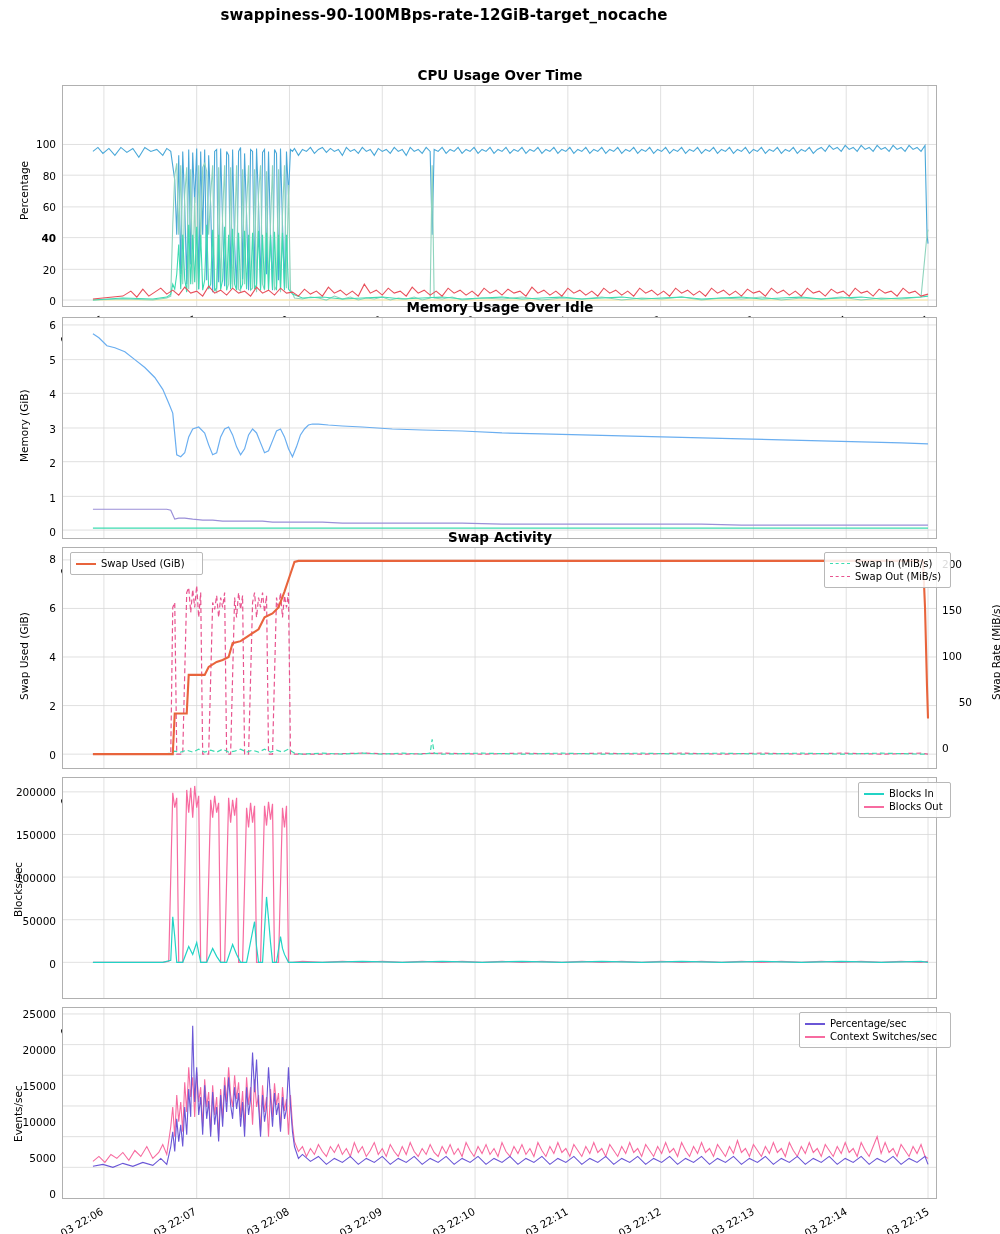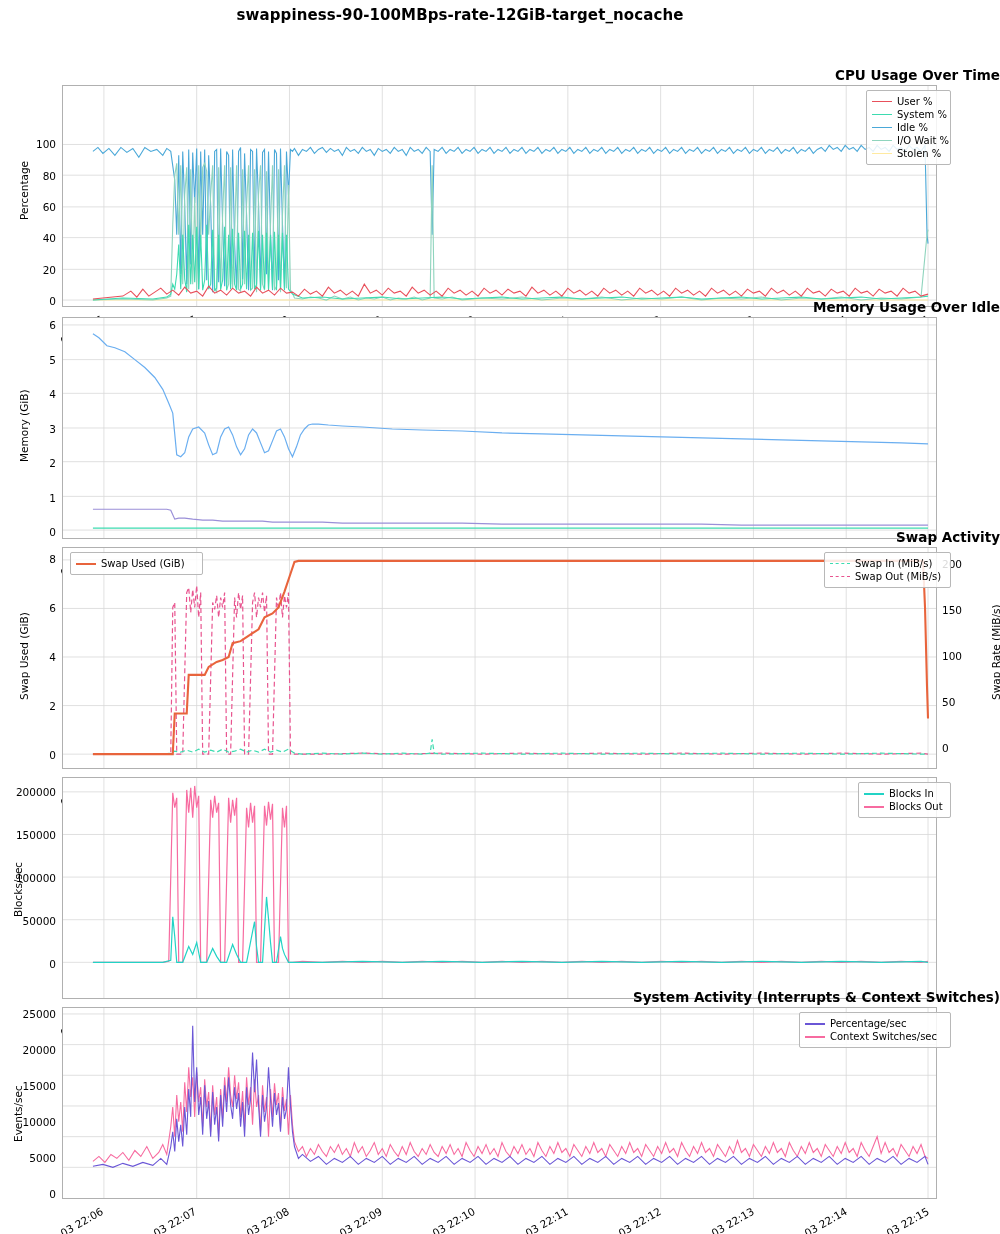--- a/index.html
+++ b/index.html
@@ -5,25 +5,25 @@
   html,body{margin:0;padding:0;}
   body{
     width:1000px;height:1234px;background:#ffffff;
     font-family:"DejaVu Sans",sans-serif;
     color:#000;
     position:relative;
     overflow:hidden;
   }
   .suptitle{
     position:absolute;top:6px;left:0;width:888px;text-align:center;
-    font-size:15px;font-weight:bold;letter-spacing:0.1px;padding-left:16px;
+    font-size:15px;font-weight:bold;letter-spacing:0.1px;
   }
   .panel{position:absolute;left:0;width:1000px;}
   .ptitle{
-    position:absolute;left:0;width:1000px;text-align:right;
+    position:absolute;left:0;width:1000px;text-align:center;
     font-size:13.5px;font-weight:bold;
   }
   .plotbox{
     position:absolute;
     border:1px solid #b0b0b0;
     background:#ffffff;
     box-sizing:border-box;
     overflow:hidden;
   }
   .plotbox svg{display:block;width:100%;height:100%;}
@@ -64,21 +64,21 @@
 <div class="suptitle">swappiness-90-100MBps-rate-12GiB-target_nocache</div>
 
 <div class="panel" style="top:60px;height:230px;">
   <div class="ptitle" style="top:7px;">CPU Usage Over Time</div>
 
   <div class="ylabel" style="left:18px;top:160px;">Percentage</div>
 
   <div class="ytick" style="left:20px;top:78px;width:36px;">100</div>
   <div class="ytick" style="left:20px;top:110px;width:36px;">80</div>
   <div class="ytick" style="left:20px;top:141px;width:36px;">60</div>
-  <div class="ytick" style="left:20px;top:172px;width:36px;">40</div>
+  <div class="ytick" style="left:20px;top:172px;width:36px;font-weight:bold;">40</div>
   <div class="ytick" style="left:20px;top:204px;width:36px;">20</div>
   <div class="ytick" style="left:20px;top:235px;width:36px;">0</div>
 
   <div class="plotbox" style="left:62px;top:25px;width:875px;height:222px;">
     <svg viewBox="0 0 875 222" preserveAspectRatio="none">
       <g stroke="#d8d8d8" stroke-width="0.8">
         <line x1="0" y1="59" x2="875" y2="59"></line>
         <line x1="0" y1="90" x2="875" y2="90"></line>
         <line x1="0" y1="122" x2="875" y2="122"></line>
         <line x1="0" y1="153" x2="875" y2="153"></line>
@@ -101,42 +101,20 @@
       <polyline fill="none" stroke="#4aa8d8" stroke-width="1.1" points="30,66 35,62 40,68 46,63 52,70 58,62 64,67 70,63 76,72 82,62 88,66 94,64 100,70 104,63 108,66 112,95 114,150 116,70 118,190 120,66 122,120 124,200 126,64 128,180 130,67 132,118 134,63 136,205 138,66 140,150 142,64 144,196 146,70 148,120 150,208 152,66 154,64 156,198 158,63 160,140 162,202 164,66 166,70 168,200 170,64 172,160 174,205 176,66 178,62 180,195 182,68 184,130 186,206 188,64 190,66 192,200 194,63 196,118 198,204 200,67 202,64 204,190 206,66 208,150 210,206 212,64 214,68 216,196 218,63 220,140 222,205 224,66 226,110 228,64 230,66 232,63 236,70 240,64 244,66 248,62 252,68 256,64 260,62 264,67 268,63 272,66 276,64 280,70 284,62 288,66 292,64 296,68 300,62 304,66 308,64 312,70 316,63 320,66 324,64 328,68 332,62 336,66 340,64 344,70 348,62 352,66 356,64 360,68 364,62 368,66 370,150 372,64 376,66 380,62 384,68 388,64 392,66 396,62 400,68 404,64 408,66 412,62 416,68 420,64 424,66 428,62 432,68 436,64 440,66 444,62 448,68 452,64 456,66 460,62 464,68 468,64 472,66 476,62 480,68 484,64 488,66 492,62 496,68 500,64 504,66 508,62 512,68 516,64 520,66 524,62 528,68 532,64 536,66 540,62 544,68 548,64 552,66 556,62 560,68 564,64 568,66 572,62 576,68 580,64 584,66 588,62 592,68 596,64 600,66 604,62 608,68 612,64 616,66 620,62 624,68 628,64 632,66 636,62 640,68 644,64 648,66 652,62 656,68 660,64 664,66 668,62 672,68 676,64 680,66 684,62 688,68 692,64 696,66 700,62 704,68 708,64 712,66 716,62 720,68 724,64 728,66 732,62 736,68 740,64 744,66 748,62 752,68 756,64 760,62 764,66 768,60 772,64 776,62 780,66 784,60 788,64 792,62 796,66 800,60 804,64 808,62 812,66 816,60 820,64 824,62 828,66 832,60 836,64 840,62 844,66 848,60 852,64 856,62 860,66 864,60 866,150 867,159"></polyline>
 
       <polyline fill="none" stroke="#8fd4bd" stroke-width="1.1" points="30,216 60,215 90,216 104,214 108,212 110,140 112,90 114,78 116,150 118,80 120,200 122,110 124,82 126,205 128,84 130,200 132,112 134,206 136,80 138,160 140,82 142,78 144,86 146,150 148,110 150,80 152,205 154,208 156,82 158,206 160,130 162,80 164,206 166,200 168,82 170,204 172,150 174,80 176,205 178,207 180,84 182,200 184,120 186,80 188,206 190,204 192,84 194,208 196,110 198,80 200,200 202,206 204,86 206,205 208,140 210,80 212,206 214,202 216,84 218,208 220,130 222,80 224,204 226,100 228,206 230,209 232,214 240,215 248,213 256,214 264,216 272,212 280,215 288,213 296,216 304,214 312,215 320,213 328,216 336,214 344,215 352,213 360,216 368,214 370,80 372,214 380,215 390,213 400,216 420,214 440,215 460,213 480,216 500,214 520,215 540,213 560,216 580,214 600,215 620,213 640,216 660,214 680,215 700,213 720,216 740,214 760,215 780,213 800,216 820,214 840,215 860,213 866,150 867,145"></polyline>
 
       <polyline fill="none" stroke="#3ddbb0" stroke-width="1.1" points="30,216 60,214 90,215 104,213 108,210 110,200 112,205 114,190 116,160 118,205 120,150 122,195 124,208 126,140 128,200 130,150 132,198 134,142 136,205 138,150 140,206 142,196 144,140 146,205 148,200 150,145 152,206 154,204 156,150 158,205 160,196 162,142 164,206 166,150 168,205 170,144 172,200 174,206 176,148 178,205 180,200 182,146 184,205 186,150 188,206 190,148 192,205 194,200 196,146 198,206 200,150 202,205 204,148 206,206 208,150 210,205 212,147 214,206 216,150 218,205 220,148 222,206 224,150 226,205 230,210 240,214 260,213 280,215 300,214 320,213 340,215 360,214 380,213 400,215 420,214 440,213 460,215 480,214 500,213 520,215 540,214 560,213 580,215 600,214 620,213 640,215 660,214 680,213 700,215 720,214 740,213 760,215 780,214 800,213 820,215 840,214 860,213 867,212"></polyline>
 
       <polyline fill="none" stroke="#e8505b" stroke-width="1.1" points="30,215 40,214 50,213 60,212 68,207 74,213 80,205 86,212 92,208 98,204 104,210 110,206 116,211 122,203 128,209 134,207 140,212 146,202 152,209 158,206 164,211 170,204 176,209 182,207 188,212 194,203 200,209 206,206 212,211 218,204 224,209 230,208 236,212 242,205 248,210 254,207 260,212 266,203 272,209 278,206 284,211 290,207 296,212 302,200 308,209 314,206 320,211 326,204 332,209 338,207 344,212 350,203 356,209 362,206 368,211 374,207 380,212 386,204 392,209 398,206 404,211 410,207 416,212 422,204 428,209 434,206 440,211 446,205 452,209 458,207 464,212 470,203 476,209 482,206 488,211 494,207 500,212 506,204 512,209 518,206 524,211 530,207 536,212 542,204 548,209 554,206 560,211 566,207 572,212 578,204 584,209 590,206 596,211 602,207 608,212 614,204 620,209 626,206 632,211 638,207 644,212 650,204 656,209 662,206 668,211 674,207 680,212 686,205 692,209 698,207 704,212 710,204 716,209 722,206 728,211 734,207 740,212 746,204 752,209 758,207 764,212 770,205 776,209 782,207 788,212 794,204 800,209 806,207 812,212 818,205 824,209 830,207 836,212 842,204 848,209 854,207 860,212 867,210"></polyline>
     </svg>
   </div>
 
-  <div class="legend" style="left:866px;top:30px;width:72px;">
-    <div class="row">
-        <span class="swatch" style="border-top-color:#e8505b"></span>
-        <span class="lab">User %</span>
-      </div>
-    <div class="row">
-        <span class="swatch" style="border-top-color:#3ddbb0"></span>
-        <span class="lab">System %</span>
-      </div>
-    <div class="row">
-        <span class="swatch" style="border-top-color:#4aa8d8"></span>
-        <span class="lab">Idle %</span>
-      </div>
-    <div class="row">
-        <span class="swatch" style="border-top-color:#8fd4bd"></span>
-        <span class="lab">I/O Wait %</span>
-      </div>
-    <div class="row">
-        <span class="swatch" style="border-top-color:#ffeaa0"></span>
-        <span class="lab">Stolen %</span>
-      </div>
-  </div>
 
   <div class="xtick" style="left:52px;top:253px;">03 22:06</div>
   <div class="xtick" style="left:145px;top:253px;">03 22:07</div>
   <div class="xtick" style="left:238px;top:253px;">03 22:08</div>
   <div class="xtick" style="left:331px;top:253px;">03 22:09</div>
   <div class="xtick" style="left:424px;top:253px;">03 22:10</div>
   <div class="xtick" style="left:517px;top:253px;">03 22:11</div>
   <div class="xtick" style="left:610px;top:253px;">03 22:12</div>
   <div class="xtick" style="left:703px;top:253px;">03 22:13</div>
   <div class="xtick" style="left:796px;top:253px;">03 22:14</div>
@@ -207,21 +185,21 @@
 
   <div class="ytick" style="left:30px;top:31px;width:26px;">8</div>
   <div class="ytick" style="left:30px;top:80px;width:26px;">6</div>
   <div class="ytick" style="left:30px;top:129px;width:26px;">4</div>
   <div class="ytick" style="left:30px;top:178px;width:26px;">2</div>
   <div class="ytick" style="left:30px;top:227px;width:26px;">0</div>
 
   <div class="ytick" style="left:942px;top:36px;width:30px;text-align:left;">200</div>
   <div class="ytick" style="left:942px;top:82px;width:30px;text-align:left;">150</div>
   <div class="ytick" style="left:942px;top:128px;width:30px;text-align:left;">100</div>
-  <div class="ytick" style="left:942px;top:174px;width:30px;text-align:left;">50</div>
+  <div class="ytick" style="left:942px;top:174px;width:30px;text-align:right;">50</div>
   <div class="ytick" style="left:942px;top:220px;width:30px;text-align:left;">0</div>
 
   <div class="plotbox" style="left:62px;top:25px;width:875px;height:222px;">
     <svg viewBox="0 0 875 222" preserveAspectRatio="none">
       <g stroke="#d8d8d8" stroke-width="0.8">
         <line x1="0" y1="12" x2="875" y2="12"></line>
         <line x1="0" y1="61" x2="875" y2="61"></line>
         <line x1="0" y1="110" x2="875" y2="110"></line>
         <line x1="0" y1="159" x2="875" y2="159"></line>
         <line x1="0" y1="208" x2="875" y2="208"></line>
@@ -328,21 +306,20 @@
   <div class="xtick" style="left:331px;top:253px;">03 22:09</div>
   <div class="xtick" style="left:424px;top:253px;">03 22:10</div>
   <div class="xtick" style="left:517px;top:253px;">03 22:11</div>
   <div class="xtick" style="left:610px;top:253px;">03 22:12</div>
   <div class="xtick" style="left:703px;top:253px;">03 22:13</div>
   <div class="xtick" style="left:796px;top:253px;">03 22:14</div>
   <div class="xtick" style="left:878px;top:253px;">03 22:15</div>
 </div>
 
 <div class="panel" style="top:982px;height:250px;">
-  <div class="ptitle" style="top:7px;">System Activity (Interrupts &amp; Context Switches)</div>
 
   <div class="ylabel" style="left:12px;top:160px;">Events/sec</div>
 
   <div class="ytick" style="left:12px;top:26px;width:44px;">25000</div>
   <div class="ytick" style="left:12px;top:62px;width:44px;">20000</div>
   <div class="ytick" style="left:12px;top:98px;width:44px;">15000</div>
   <div class="ytick" style="left:12px;top:134px;width:44px;">10000</div>
   <div class="ytick" style="left:12px;top:170px;width:44px;">5000</div>
   <div class="ytick" style="left:12px;top:206px;width:44px;">0</div>
 

